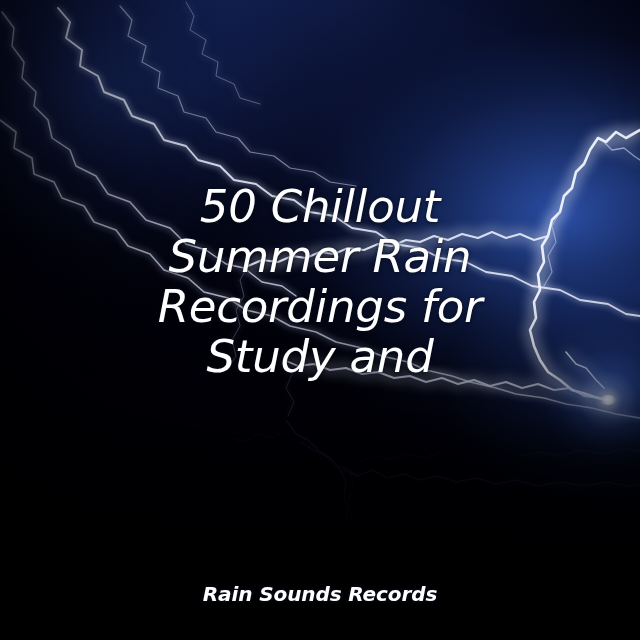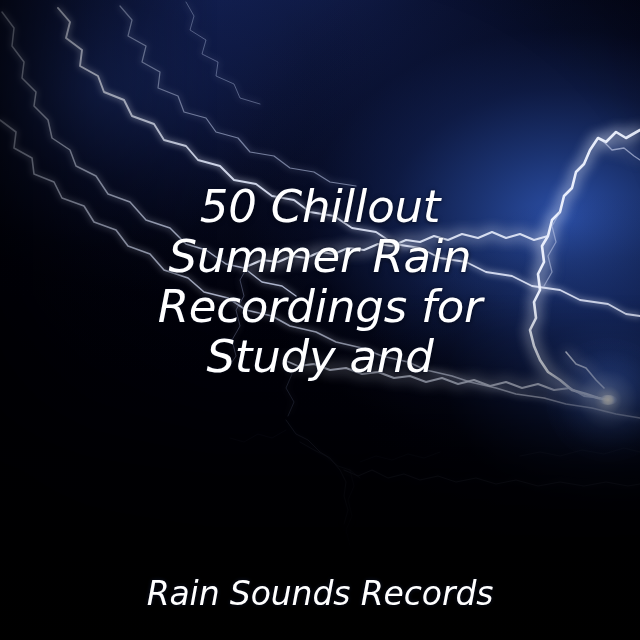--- a/index.html
+++ b/index.html
@@ -166,24 +166,24 @@
   }
   .artist-block {
     position: absolute;
     left: 0;
     right: 0;
     top: 578px;
     text-align: center;
   }
   .artist-name {
     display: inline-block;
-    font-size: 33px;
+    font-size: 20px;
     line-height: 32px;
     font-style: italic;
-    font-weight: 400;
+    font-weight: 700;
     color: #ffffff;
     letter-spacing: -0.1px;
     white-space: nowrap;
     text-shadow:
       0 0 4px rgba(20,28,60,0.7),
       0 1px 5px rgba(0,0,0,0.6);
   }
 </style>
 </head>
 <body>

